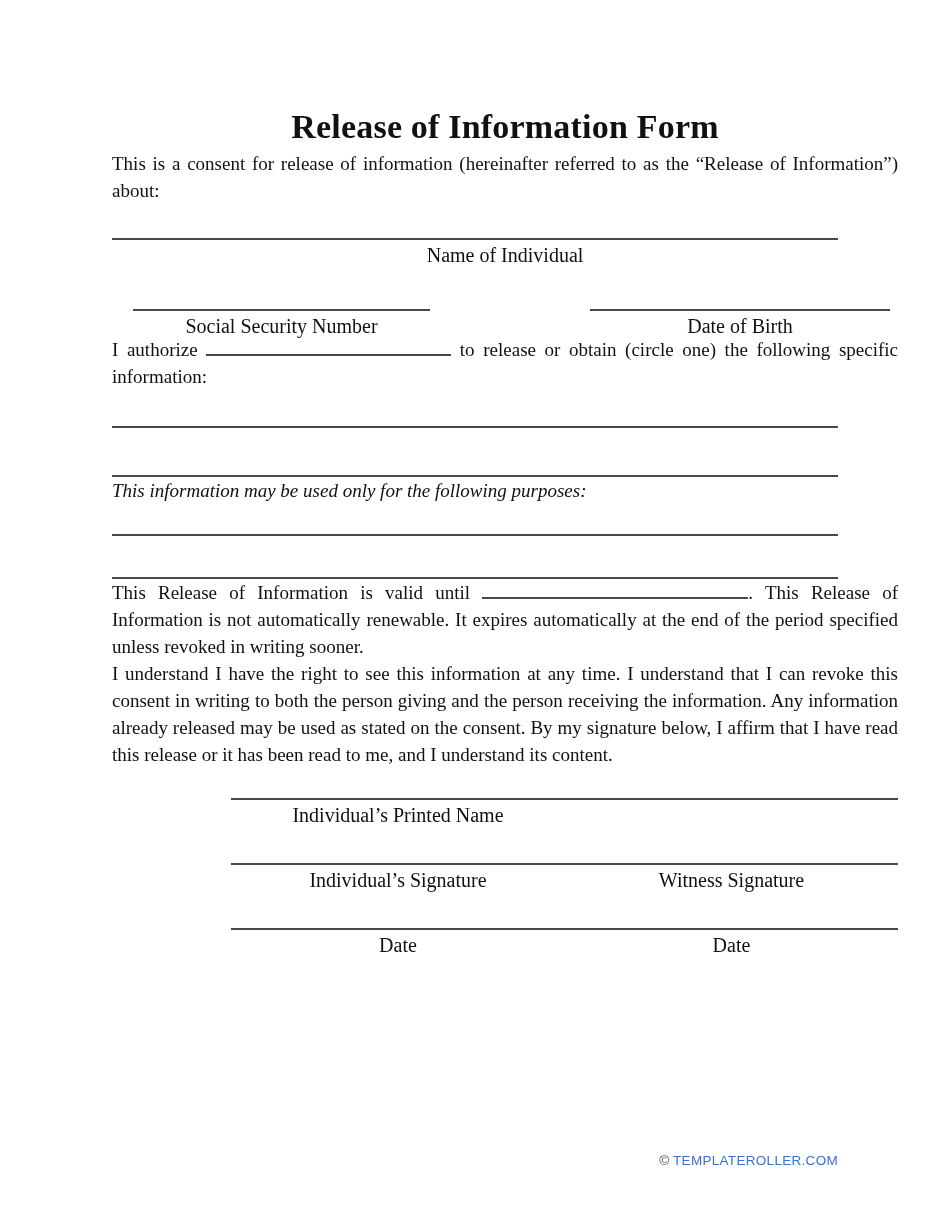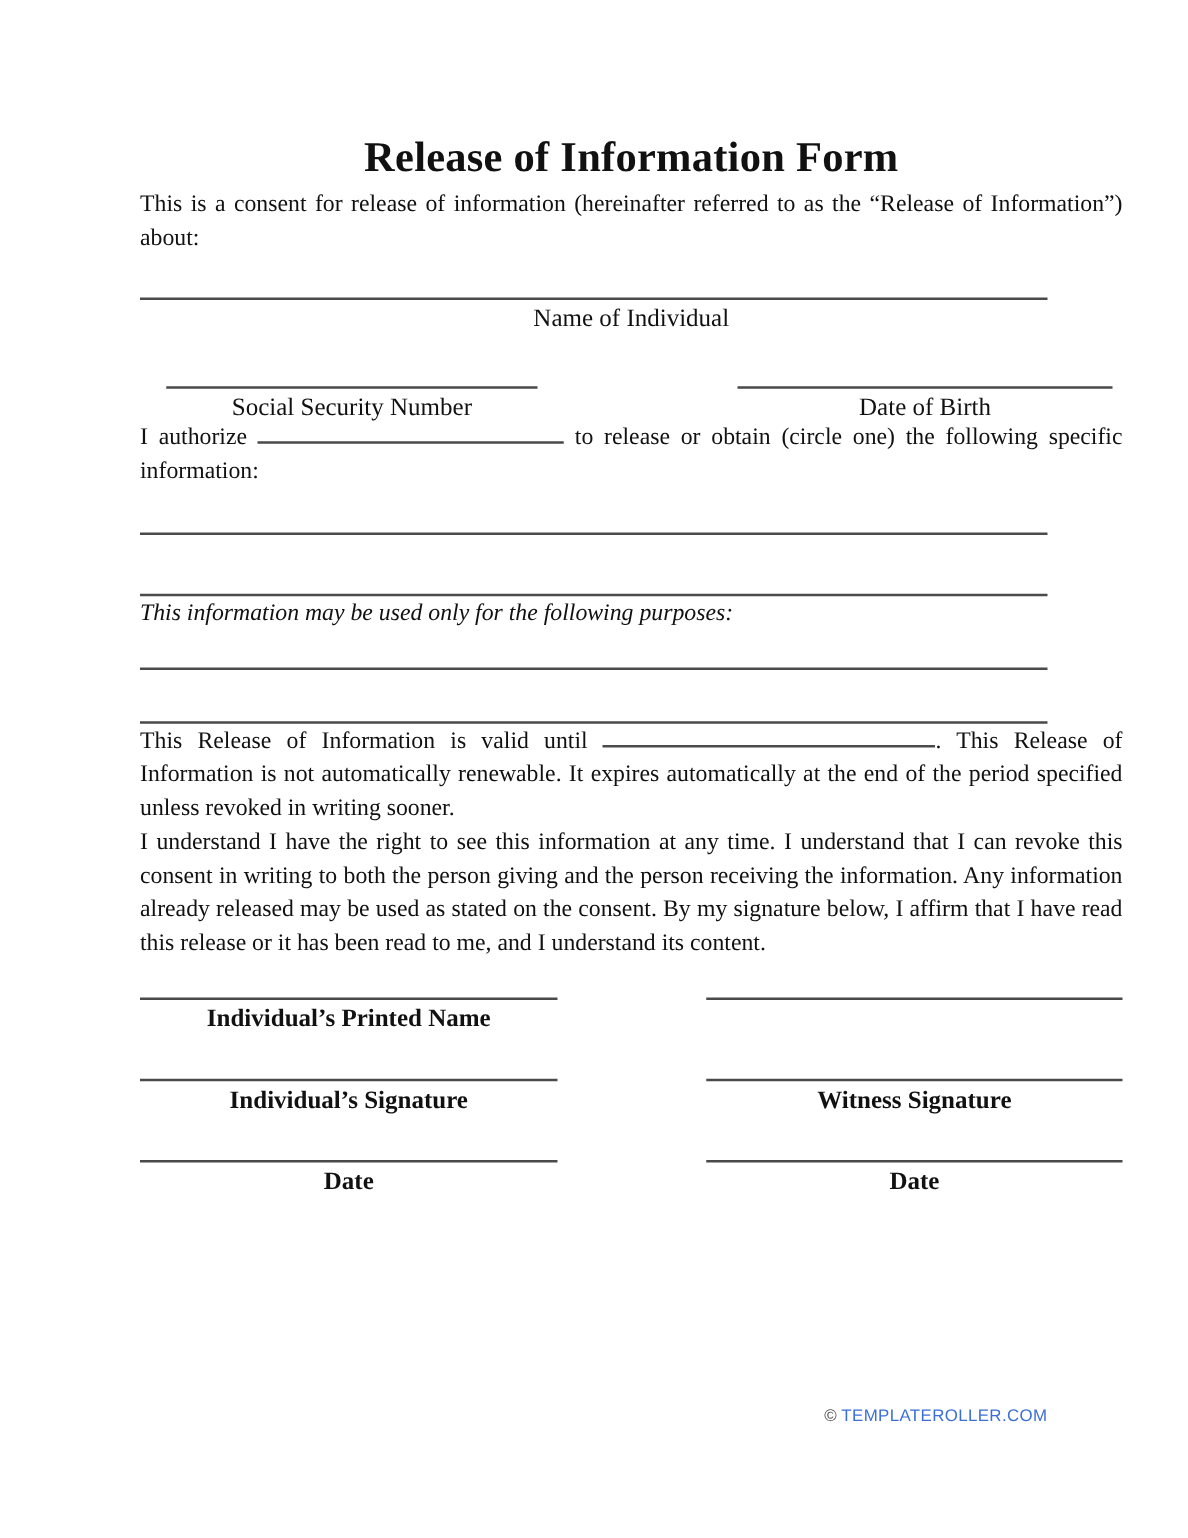--- a/index.html
+++ b/index.html
@@ -69,30 +69,29 @@
     display: inline-block;
     border-bottom: 2px solid #4a4a4a;
     height: 17px;
     vertical-align: baseline;
   }
   .w-auth  { width: 245px; }
   .w-valid { width: 266px; }
 
   .sig-row {
     display: flex;
-    justify-content: space-between;
+    justify-content: flex-end;
     margin-bottom: 38px;
-    font-weight: bold;
   }
   .sig-cell-left  { width: 334px; }
   .sig-cell-right { width: 333px; }
 
   .footer {
     position: absolute;
-    top: 1124px;
+    top: 1152px;
     right: 112px;
     font-family: "Liberation Sans", "DejaVu Sans", sans-serif;
     font-size: 13.5px;
     line-height: 18px;
     white-space: nowrap;
   }
   .footer .copy { color: #4d4d4d; }
   .footer a.tr-link {
     color: #3b6fd6;
     text-decoration: none;

